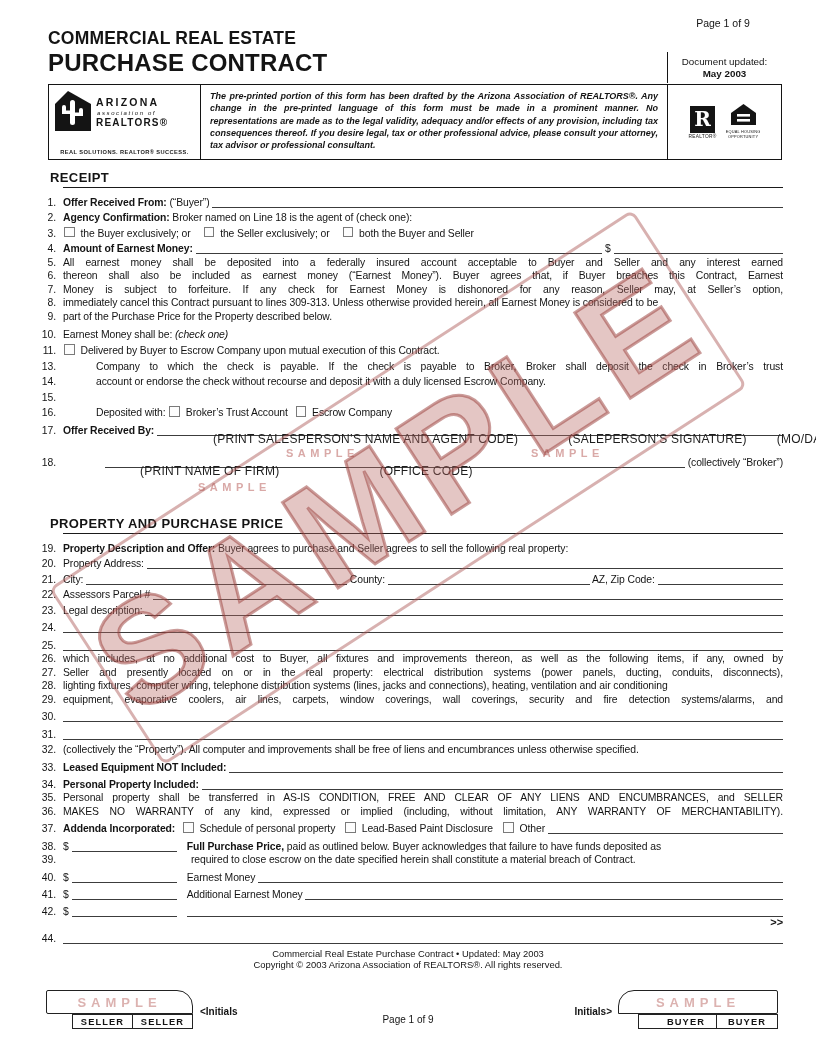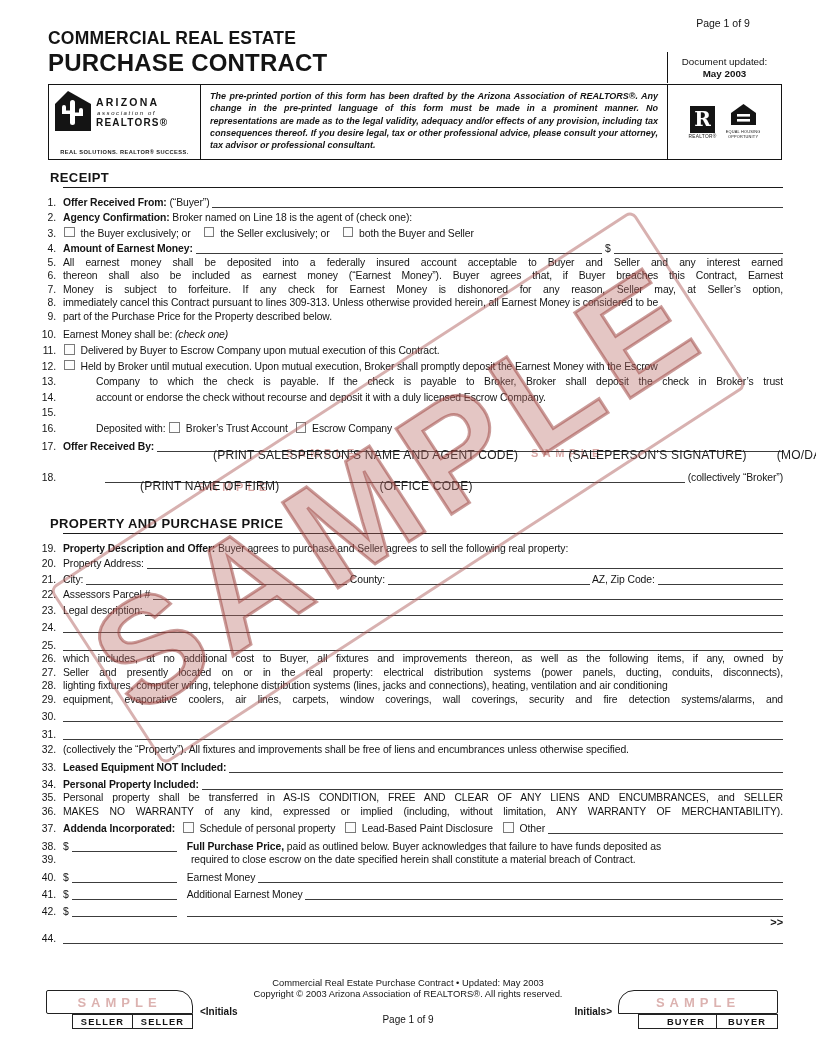--- a/index.html
+++ b/index.html
@@ -62,21 +62,21 @@
   
   .big-stamp{position:absolute;left:50px;top:382px;width:690px;height:205px;
              border:3.5px solid rgba(168,83,79,.45);border-radius:8px;
              transform:rotate(-33deg);display:flex;align-items:center;justify-content:center;
              z-index:2;pointer-events:none;}
   .big-stamp span{font-size:148px;font-weight:bold;letter-spacing:12px;line-height:1;
                   color:rgba(185,105,100,.38);-webkit-text-stroke:3px rgba(152,58,54,.5);}
   .mini-stamp{position:absolute;z-index:0;font-size:11px;font-weight:bold;letter-spacing:4.5px;color:#d9a9a7;}
 
   
-  .f-center{position:absolute;top:977px;left:0;right:0;text-align:center;font-size:9.4px;line-height:11.3px;z-index:1;}
+  .f-center{position:absolute;top:948px;left:0;right:0;text-align:center;font-size:9.4px;line-height:11.3px;z-index:1;}
   .f-page{position:absolute;top:1014px;left:0;right:0;text-align:center;font-size:10px;z-index:1;}
   .f-box{position:absolute;top:990px;height:39px;z-index:1;}
   .f-box .box-top{position:absolute;top:0;left:0;right:0;height:24px;border:1.3px solid #222;box-sizing:border-box;
                   display:flex;align-items:center;justify-content:center;background:#fff;}
   .f-box.left{left:46px;width:147px;}
   .f-box.left .box-top{border-radius:2px 16px 0 2px;}
   .f-box.right{left:618px;width:160px;}
   .f-box.right .box-top{border-radius:16px 2px 2px 0;}
   .box-sample{font-size:13px;font-weight:bold;letter-spacing:5px;color:#dcb2b0;}
   .box-labels{position:absolute;bottom:0;right:0;height:15px;border:1.3px solid #222;box-sizing:border-box;
@@ -223,27 +223,20 @@
           </div>
         </div>
         <div class="fline">
           <span class="lnum">11.</span>
           <div class="lcontent">
             <span class="seg-cb"></span>
             <span class="seg-t">Delivered by Buyer to Escrow Company upon mutual execution of this Contract.</span>
           </div>
         </div>
         <div class="fline">
-          <span class="lnum">12.</span>
-          <div class="lcontent">
-            <span class="seg-cb"></span>
-            <span class="seg-t">Held by Broker until mutual execution. Upon mutual execution, Broker shall promptly deposit the Earnest Money with the Escrow</span>
-          </div>
-        </div>
-        <div class="fline">
           <span class="lnum">13.</span>
           <div class="lcontent just" style="padding-left: 33px;"><span class="seg-t">Company to which the check is payable. If the check is payable to Broker, Broker shall deposit the check in Broker’s trust</span></div>
         </div>
         <div class="fline">
           <span class="lnum">14.</span>
           <div class="lcontent" style="padding-left: 33px;">
             <span class="seg-t">account or endorse the check without recourse and deposit it with a duly licensed Escrow Company.</span>
           </div>
         </div>
         <div class="fline">
@@ -378,21 +371,21 @@
         </div>
         <div class="fline tall">
           <span class="lnum">31.</span>
           <div class="lcontent">
             <span class="seg-blank" style="flex-grow: 1;"></span>
           </div>
         </div>
         <div class="fline">
           <span class="lnum">32.</span>
           <div class="lcontent">
-            <span class="seg-t">(collectively the “Property”). All fixtures and improvements shall be free of liens and encumbrances unless otherwise specified.</span>
+            <span class="seg-t">(collectively the “Property”). All computer and improvements shall be free of liens and encumbrances unless otherwise specified.</span>
           </div>
         </div>
         <div class="fline tall">
           <span class="lnum">33.</span>
           <div class="lcontent">
             <span class="seg-b">Leased Equipment NOT Included: </span>
             <span class="seg-blank" style="flex-grow: 1;"></span>
           </div>
         </div>
         <div class="fline tall">

